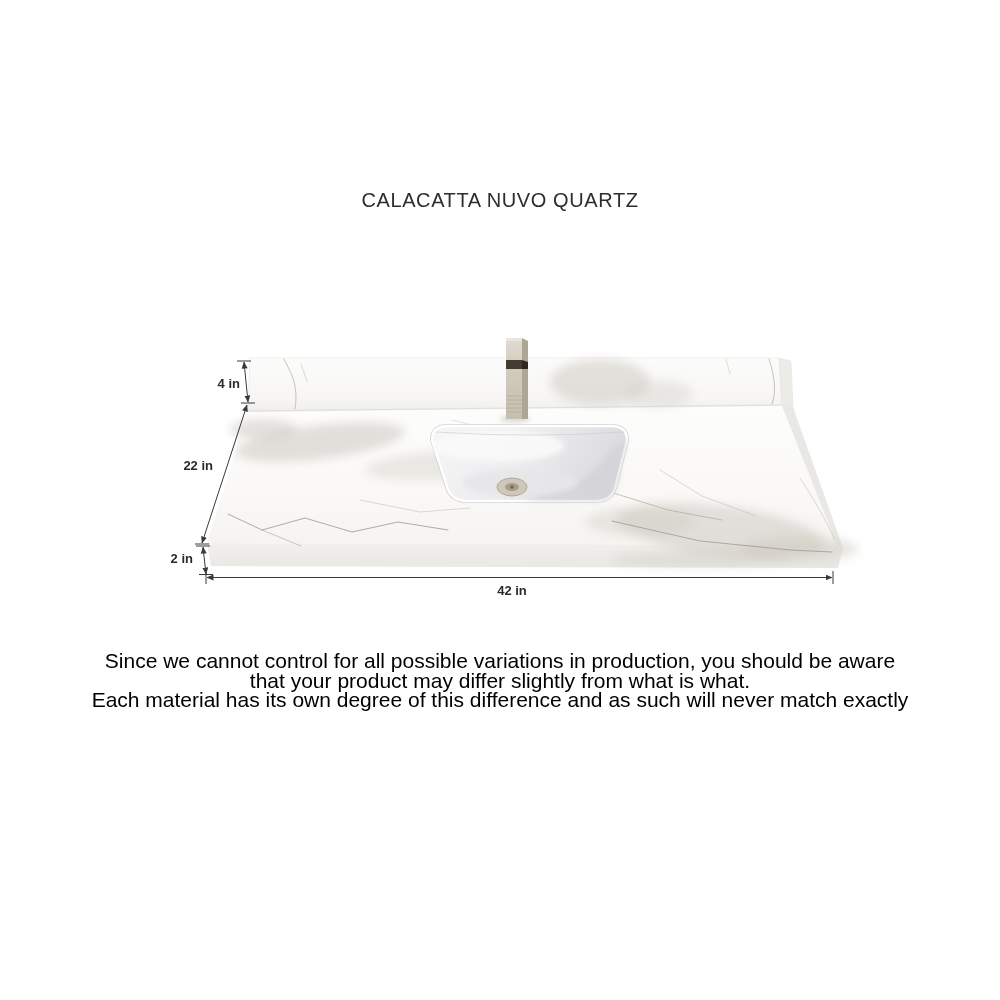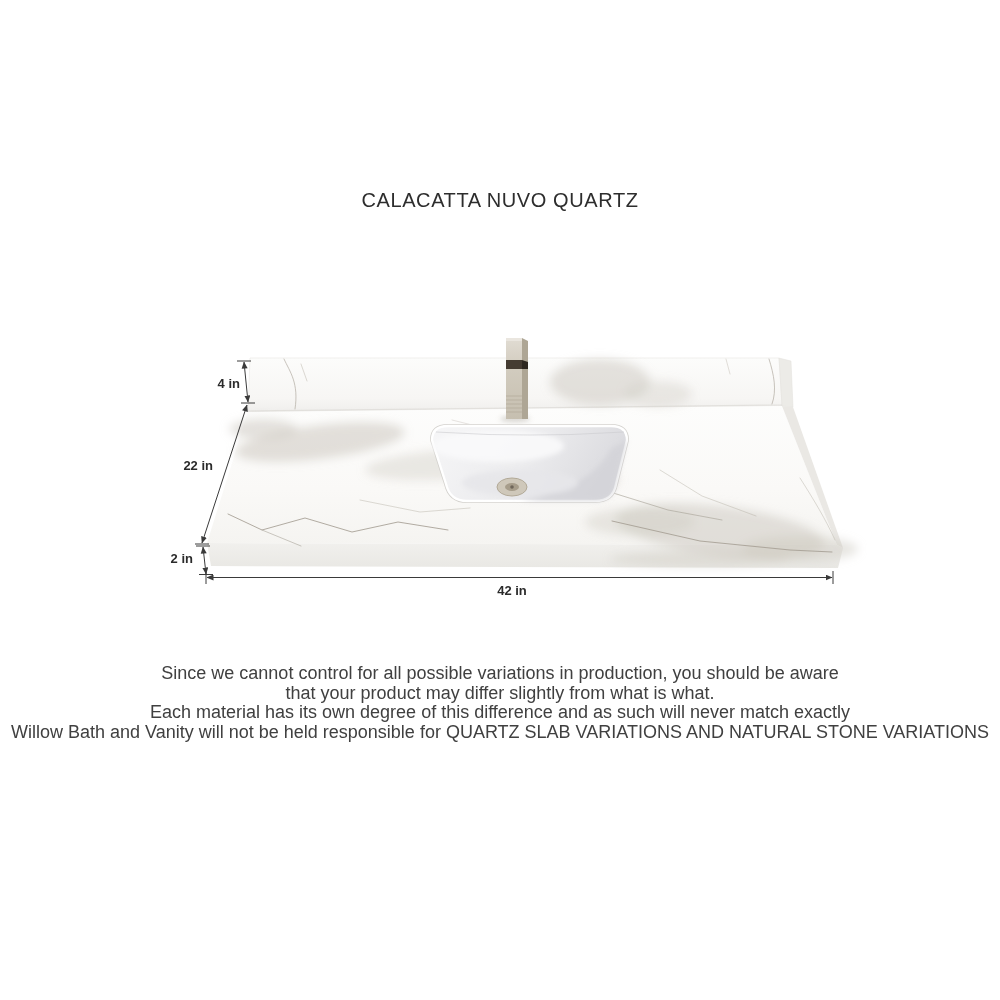--- a/index.html
+++ b/index.html
@@ -25,25 +25,24 @@
   .diagram-svg {
     position: absolute;
     left: 0; top: 0;
     width: 1000px; height: 1000px;
   }
   .disclaimer {
     position: absolute;
     left: 0; top: 651px;
     width: 1000px;
     text-align: center;
-    color: #404040;
-    font-size: 18px;
+    color: #000000;
+    font-size: 21px;
     line-height: 19.6px;
     font-weight: 500;
-    margin-top: 13px;
   }
   svg text.dim-label {
     font-family: "Liberation Sans", sans-serif;
     font-size: 13px;
     font-weight: 700;
     fill: #2b2b2b;
   }
 </style>
 </head>
 <body>
@@ -179,16 +178,15 @@
     <text class="dim-label" x="240" y="388" text-anchor="end">4 in</text>
     <text class="dim-label" x="213" y="470" text-anchor="end">22 in</text>
     <text class="dim-label" x="193" y="563" text-anchor="end">2 in</text>
     <text class="dim-label" x="512" y="595" text-anchor="middle">42 in</text>
   </svg>
 
   <div class="disclaimer">
     <div>Since we cannot control for all possible variations in production, you should be aware</div>
     <div>that your product may differ slightly from what is what.</div>
     <div>Each material has its own degree of this difference and as such will never match exactly</div>
-    <div>Willow Bath and Vanity will not be held responsible for QUARTZ SLAB VARIATIONS AND NATURAL STONE VARIATIONS</div>
   </div>
 
 </div>
 
 </body></html>

